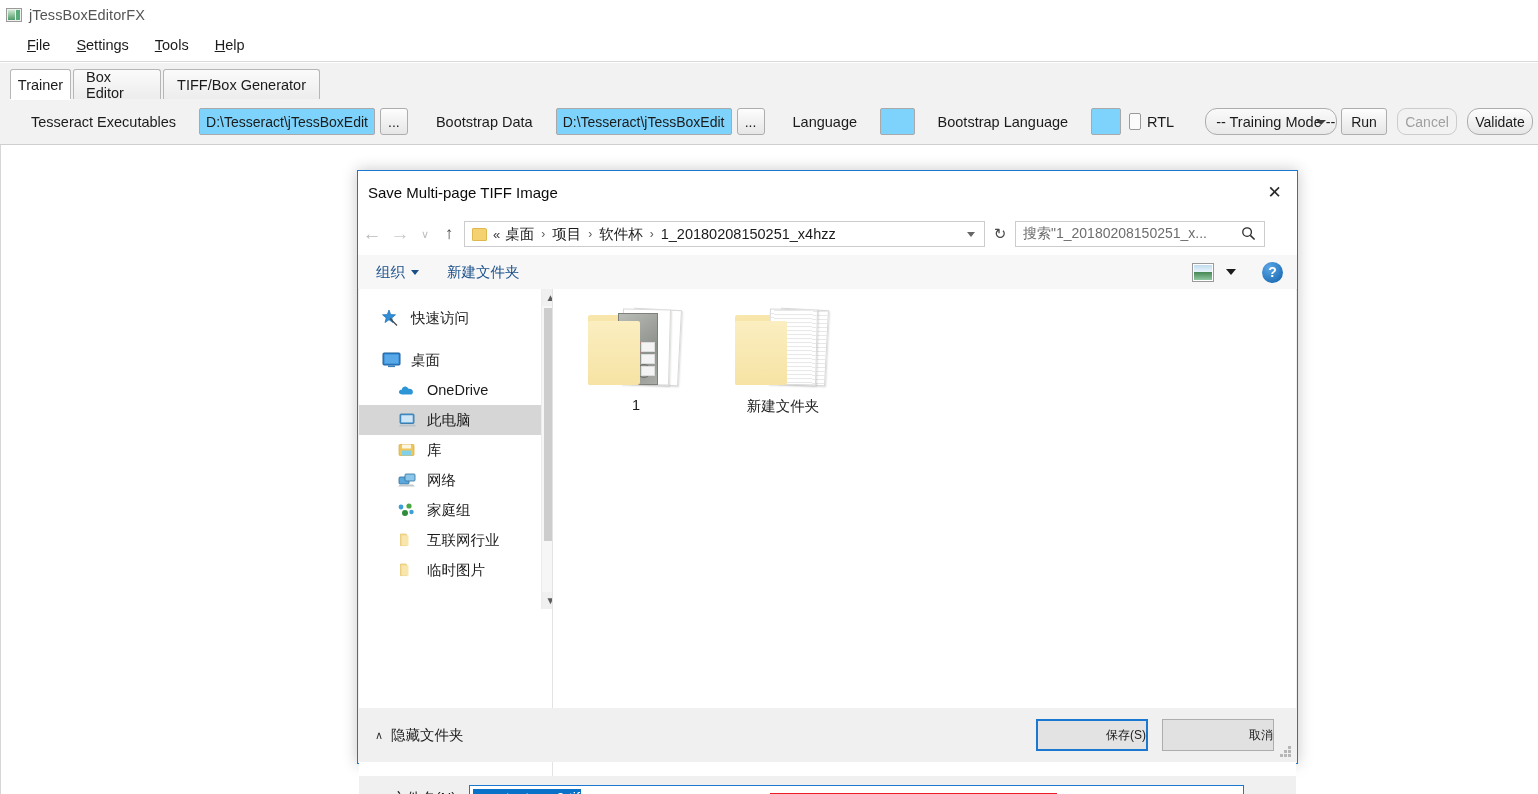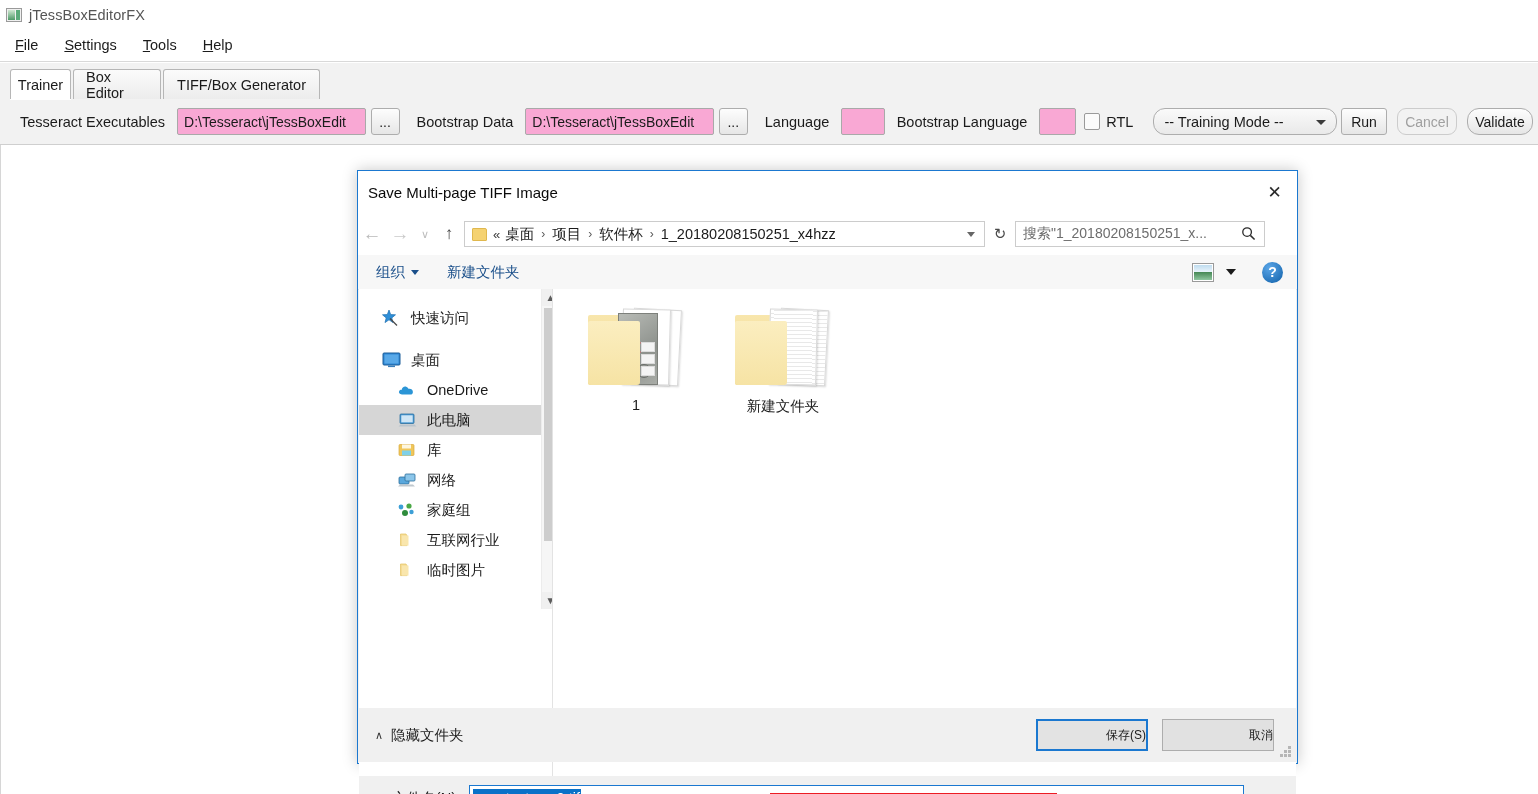--- a/index.html
+++ b/index.html
@@ -35,21 +35,21 @@
     background:#5aab7a;
   }
   .titlebar-text {
     font-size:14.5px; color:#555555; letter-spacing:.1px;
   }
 
   
   .menubar {
     position:absolute; left:0; top:29px; width:1538px; height:33px;
     background:#ffffff; border-bottom:1px solid #d9d9d9;
-    display:flex; align-items:center; padding-left:2px; box-sizing:border-box;
+    display:flex; align-items:center; padding-left:14px; box-sizing:border-box;
   }
   .menu-item {
     font-size:14.5px; color:#1b1b1b; padding:4px 13px; cursor:default;
   }
   .menu-item u { text-decoration: underline; }
 
   
   .tabstrip {
     position:absolute; left:0; top:63px; width:1538px; height:36px;
     background:#f2f2f2;
@@ -75,24 +75,24 @@
 
   
   .toolrow {
     position:absolute; left:0; top:99px; width:1538px; height:46px;
     background:#f2f2f2;
     border-bottom:1px solid #cfcfcf;
     display:flex; align-items:center;
     padding-left:8px; box-sizing:border-box;
     white-space:nowrap;
   }
-  .tr-label { font-size:14.5px; color:#1b1b1b; margin:0 12px; }
+  .tr-label { font-size:14.5px; color:#1b1b1b; margin:0 23px; }
   .tr-input {
     height:27px; box-sizing:border-box;
-    border:1px solid #a9a9a9; background:#f9a8d4;
+    border:1px solid #a9a9a9; background:#7dd3fc;
     font-size:14px; color:#1b1b1b;
     padding:0 6px; display:flex; align-items:center;
     border-radius:2px;
   }
   .tr-btn {
     height:27px; min-width:28px; box-sizing:border-box;
     border:1px solid #adadad; border-radius:3px;
     background:linear-gradient(180deg,#fdfdfd,#e6e6e6);
     font-size:14px; color:#1b1b1b;
     display:flex; align-items:center; justify-content:center;

